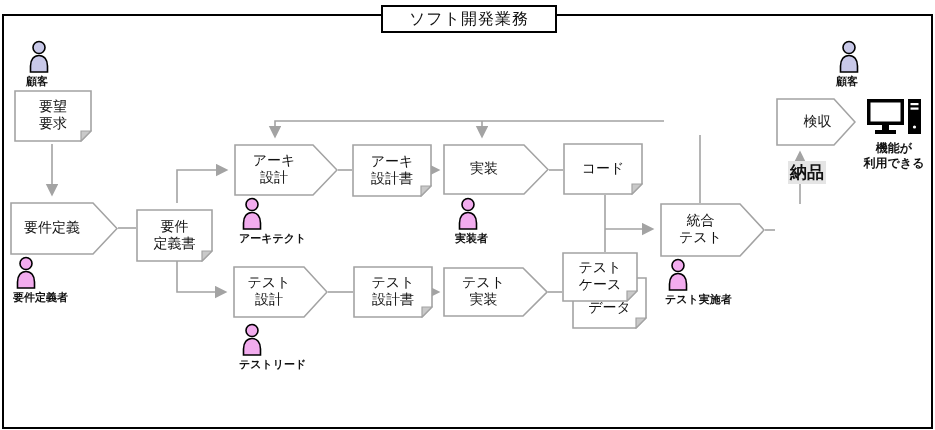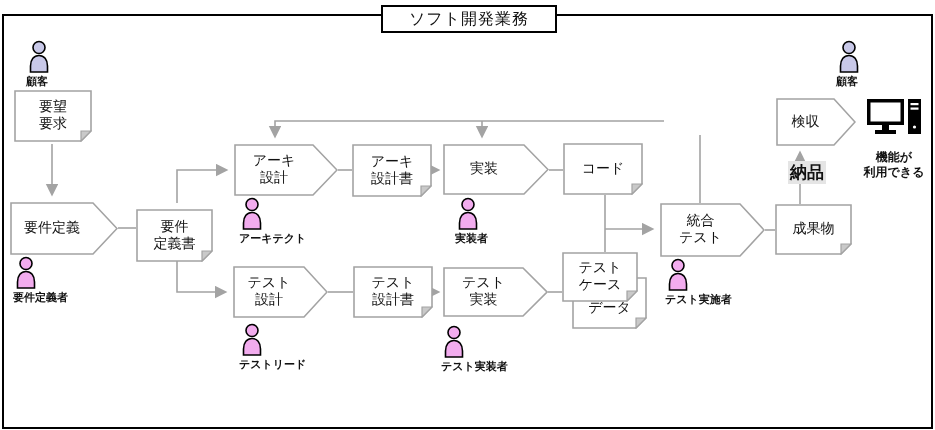--- a/index.html
+++ b/index.html
@@ -17,21 +17,21 @@
   .node{position:absolute;z-index:2;}
   .node svg{position:absolute;left:0;top:0;}
   .node .lbl{
     position:absolute;top:0;bottom:0;display:flex;align-items:center;justify-content:center;
     text-align:center;font-size:14px;line-height:1.18;white-space:pre-line;z-index:2;
   }
   .actor{position:absolute;z-index:3;display:flex;flex-direction:column;align-items:flex-start;}
   .actor .alabel{font-size:11px;font-weight:bold;margin-top:1px;white-space:nowrap;}
   .edge-label{position:absolute;z-index:4;font-size:17px;font-weight:bold;background:#e5e5e5;padding:0 2px;}
   .end-state{position:absolute;z-index:3;display:flex;flex-direction:column;align-items:center;width:86px;}
-  .end-state .elabel{font-size:12px;font-weight:bold;text-align:center;line-height:1.25;white-space:pre-line;margin-top:12px;}
+  .end-state .elabel{font-size:12px;font-weight:bold;text-align:center;line-height:1.25;white-space:pre-line;margin-top:3px;}
 </style>
 </head>
 <body>
 
 <div id="stage">
 
   <div class="frame"></div>
   <div class="title-box">ソフト開発業務</div>
 
   <svg class="wires" width="935" height="430">
@@ -104,21 +104,21 @@
         <polygon points="1,1 80,1 104,27 80,53 1,53" fill="#fff" stroke="#a3a3a3" stroke-width="1.6"></polygon>
       </svg>
     <span class="lbl" style="left:0;width:81px">統合
 テスト</span>
   </div>
 
   <div class="node" style="left:776px;top:98px;width:80px;height:48px">
     <svg width="80" height="48">
         <polygon points="1,1 58,1 79,24 58,47 1,47" fill="#fff" stroke="#a3a3a3" stroke-width="1.6"></polygon>
       </svg>
-    <span class="lbl" style="left:0;width:59px">検収</span>
+    <span class="lbl" style="left:12px;width:59px">検収</span>
   </div>
 
   <div class="node" style="left:14px;top:90px;width:78px;height:52px">
     <svg width="78" height="52">
       <path d="M1,1 L77,1 L77,41 L67,51 L1,51 Z" fill="#fff" stroke="#a3a3a3" stroke-width="1.6"></path>
       <polygon points="67,51 77,41 67,41" fill="#c9c9c9" stroke="#a3a3a3" stroke-width="1.2"></polygon>
     </svg>
     <span class="lbl" style="left:0;width:78px">要望
 要求</span>
   </div>
@@ -169,27 +169,20 @@
   <div class="node" style="left:562px;top:252px;width:76px;height:50px;z-index:3">
     <svg width="76" height="50">
       <path d="M1,1 L75,1 L75,39 L65,49 L1,49 Z" fill="#fff" stroke="#a3a3a3" stroke-width="1.6"></path>
       <polygon points="65,49 75,39 65,39" fill="#c9c9c9" stroke="#a3a3a3" stroke-width="1.2"></polygon>
     </svg>
     <span class="lbl" style="left:0;width:76px">テスト
 ケース</span>
   </div>
 
 
-  <div class="node" style="left:775px;top:204px;width:77px;height:51px">
-    <svg width="77" height="51">
-      <path d="M1,1 L76,1 L76,40 L66,50 L1,50 Z" fill="#fff" stroke="#a3a3a3" stroke-width="1.6"></path>
-      <polygon points="66,50 76,40 66,40" fill="#c9c9c9" stroke="#a3a3a3" stroke-width="1.2"></polygon>
-    </svg>
-    <span class="lbl" style="left:0;width:77px">成果物</span>
-  </div>
 
   <div class="actor" style="left:26px;top:40px;width:48px">
     <svg width="26" height="33">
       <circle cx="13" cy="7.5" r="6" stroke="#000" stroke-width="1.6" fill="#c8c8e8"></circle>
       <path d="M4.5,32 V26 C4.5,19.5 8,15.5 13,15.5 C18,15.5 21.5,19.5 21.5,26 V32 Z" stroke="#000" stroke-width="1.6" fill="#c8c8e8"></path>
     </svg>
     <span class="alabel">顧客</span>
   </div>
 
   <div class="actor" style="left:836px;top:40px;width:48px">
@@ -225,27 +218,20 @@
   </div>
 
   <div class="actor" style="left:239px;top:323px;width:86px">
     <svg width="26" height="33">
       <circle cx="13" cy="7.5" r="6" stroke="#000" stroke-width="1.6" fill="#f2acee"></circle>
       <path d="M4.5,32 V26 C4.5,19.5 8,15.5 13,15.5 C18,15.5 21.5,19.5 21.5,26 V32 Z" stroke="#000" stroke-width="1.6" fill="#f2acee"></path>
     </svg>
     <span class="alabel">テストリード</span>
   </div>
 
-  <div class="actor" style="left:441px;top:325px;width:90px">
-    <svg width="26" height="33">
-      <circle cx="13" cy="7.5" r="6" stroke="#000" stroke-width="1.6" fill="#f2acee"></circle>
-      <path d="M4.5,32 V26 C4.5,19.5 8,15.5 13,15.5 C18,15.5 21.5,19.5 21.5,26 V32 Z" stroke="#000" stroke-width="1.6" fill="#f2acee"></path>
-    </svg>
-    <span class="alabel">テスト実装者</span>
-  </div>
 
   <div class="actor" style="left:665px;top:258px;width:90px">
     <svg width="26" height="33">
       <circle cx="13" cy="7.5" r="6" stroke="#000" stroke-width="1.6" fill="#f2acee"></circle>
       <path d="M4.5,32 V26 C4.5,19.5 8,15.5 13,15.5 C18,15.5 21.5,19.5 21.5,26 V32 Z" stroke="#000" stroke-width="1.6" fill="#f2acee"></path>
     </svg>
     <span class="alabel">テスト実施者</span>
   </div>
 
   <span class="edge-label" style="left:788px;top:161px">納品</span>

